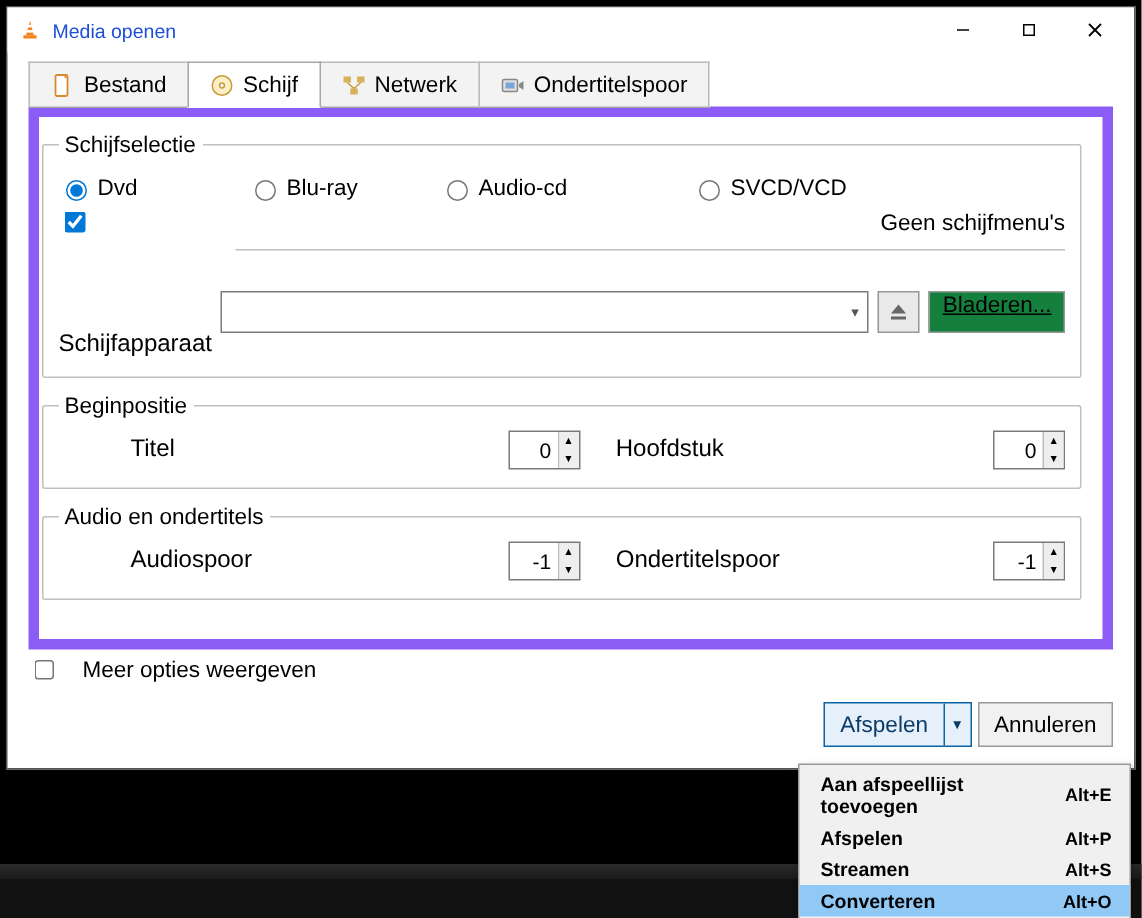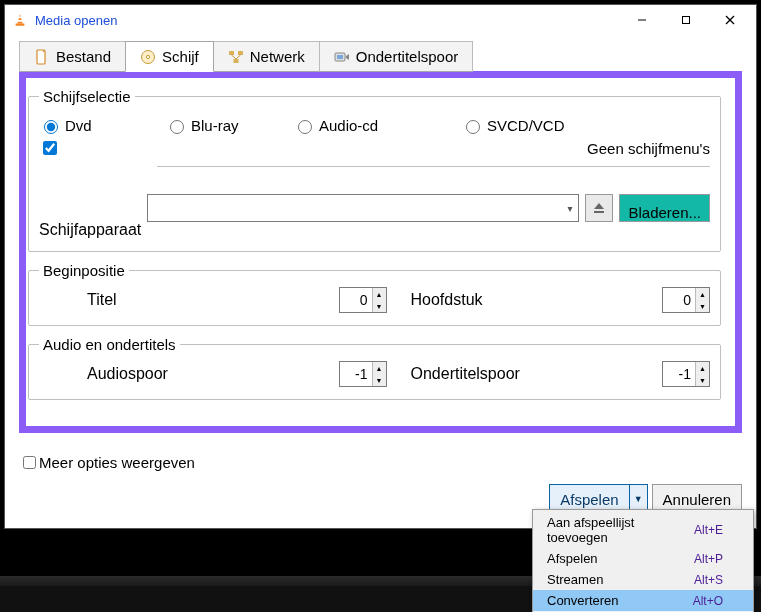--- a/index.html
+++ b/index.html
@@ -23,38 +23,38 @@
   .radio-wrap { display:flex; align-items:flex-start; gap:4px; font-size:15px; }
   .radio-wrap input[type=radio]{ accent-color:#0078d7; width:14px; height:14px;}
   .chk-row { display:flex; align-items:center; gap:4px; font-size:15px; margin-top:4px;justify-content:space-between;}
   .chk-row input[type=checkbox]{ accent-color:#0078d7; width:14px; height:14px;}
   .hr { border-top:1px solid #c0c0c0; margin:8px 0 10px 118px; }
   .device-row { display:flex; align-items:center; gap:6px; }
   .device-row .lbl { font-size:16px;margin-top:44px; }
   .combo { flex:1; height:28px; border:1px solid #7a7a7a; background:#fff; position:relative; }
   .combo .caret { position:absolute; right:6px; top:50%; transform:translateY(-50%); color:#555; font-size:10px;}
   .squarebtn { width:28px; height:28px; border:1px solid #999; background:#e9e9e9; display:flex; align-items:center; justify-content:center; }
-  .browse { height:28px; padding:0 8px; border:1px solid #999; background:#14b8a6; font-size:15px; display:flex; align-items:flex-end; }
+  .browse { height:28px; padding:0 8px; border:1px solid #999; background:#15803d; font-size:15px; display:flex; align-items:flex-start;text-decoration:underline; }
   .two-col { display:flex; gap:24px;margin-left:48px; }
   .pair { flex:1; display:flex; align-items:center; font-size:16px;}
   .pair .plbl { flex:1; }
   .spin { width:48px; height:26px; border:1px solid #7a7a7a; display:flex; }
   .spin-val { flex:1; display:flex; align-items:center; justify-content:flex-end; padding-right:4px; font-size:14px;}
   .spin-btns { width:14px; display:flex; flex-direction:column; border-left:1px solid #bbb;}
   .spin-btns div{ flex:1; display:flex; align-items:center; justify-content:center; font-size:7px; background:#eee;}
-  .more-row { display:flex; align-items:center; gap:0; font-size:15px; margin-top:20px; }
+  .more-row { display:flex; align-items:center; gap:16px; font-size:15px; margin-top:4px; }
   .footer { display:flex; justify-content:flex-end; gap:4px; margin-top:12px;}
   .playbtn { display:flex; height:30px; border:1px solid #999; background:#e6f0fa; border-color:#0a64a4; }
   .playbtn .lbl { padding:0 10px; display:flex; align-items:center; font-size:15px; color:#0a3a66;}
   .playbtn .dd { width:18px; border-left:1px solid #0a64a4; display:flex; align-items:center; justify-content:center; color:#0a3a66; font-size:9px;}
   .cancel { height:30px; padding:0 10px; border:1px solid #999; background:#f1f1f1; font-size:15px; display:flex; align-items:center;}
   .menu { position:absolute; right:7px; top:509px; width:222px; background:#f0f0f0; border:1px solid #9a9a9a; box-shadow:2px 2px 6px rgba(0,0,0,.3); z-index:10; padding:2px 0;}
-  .menu-item { display:flex; justify-content:space-between; padding:3px 30px 3px 14px; font-size:13px; align-items:center;}
+  .menu-item { display:flex; justify-content:space-between; padding:3px 12px 3px 14px; font-size:13px; align-items:center;font-weight:bold;}
   .menu-item.sel { background:#90c8f6; }
-  .menu-item .sc { color:#4c1d95; font-size:12px;}
+  .menu-item .sc { color:#000000; font-size:12px;}
   .bottombar{ position:absolute; left:0; bottom:0; width:761px; height:36px; background:#111;}
   .bottombar:before{ content:""; position:absolute; left:0; right:0; top:0; height:10px; background:linear-gradient(#2b2b2b,#1a1a1a);}
 </style>
 </head>
 <body>
 
 <div class="shell">
   <div class="titlebar">
     <svg class="vlc-cone" viewBox="0 0 16 16">
       <polygon points="8,1 11,12 5,12" fill="#f58220"></polygon>

